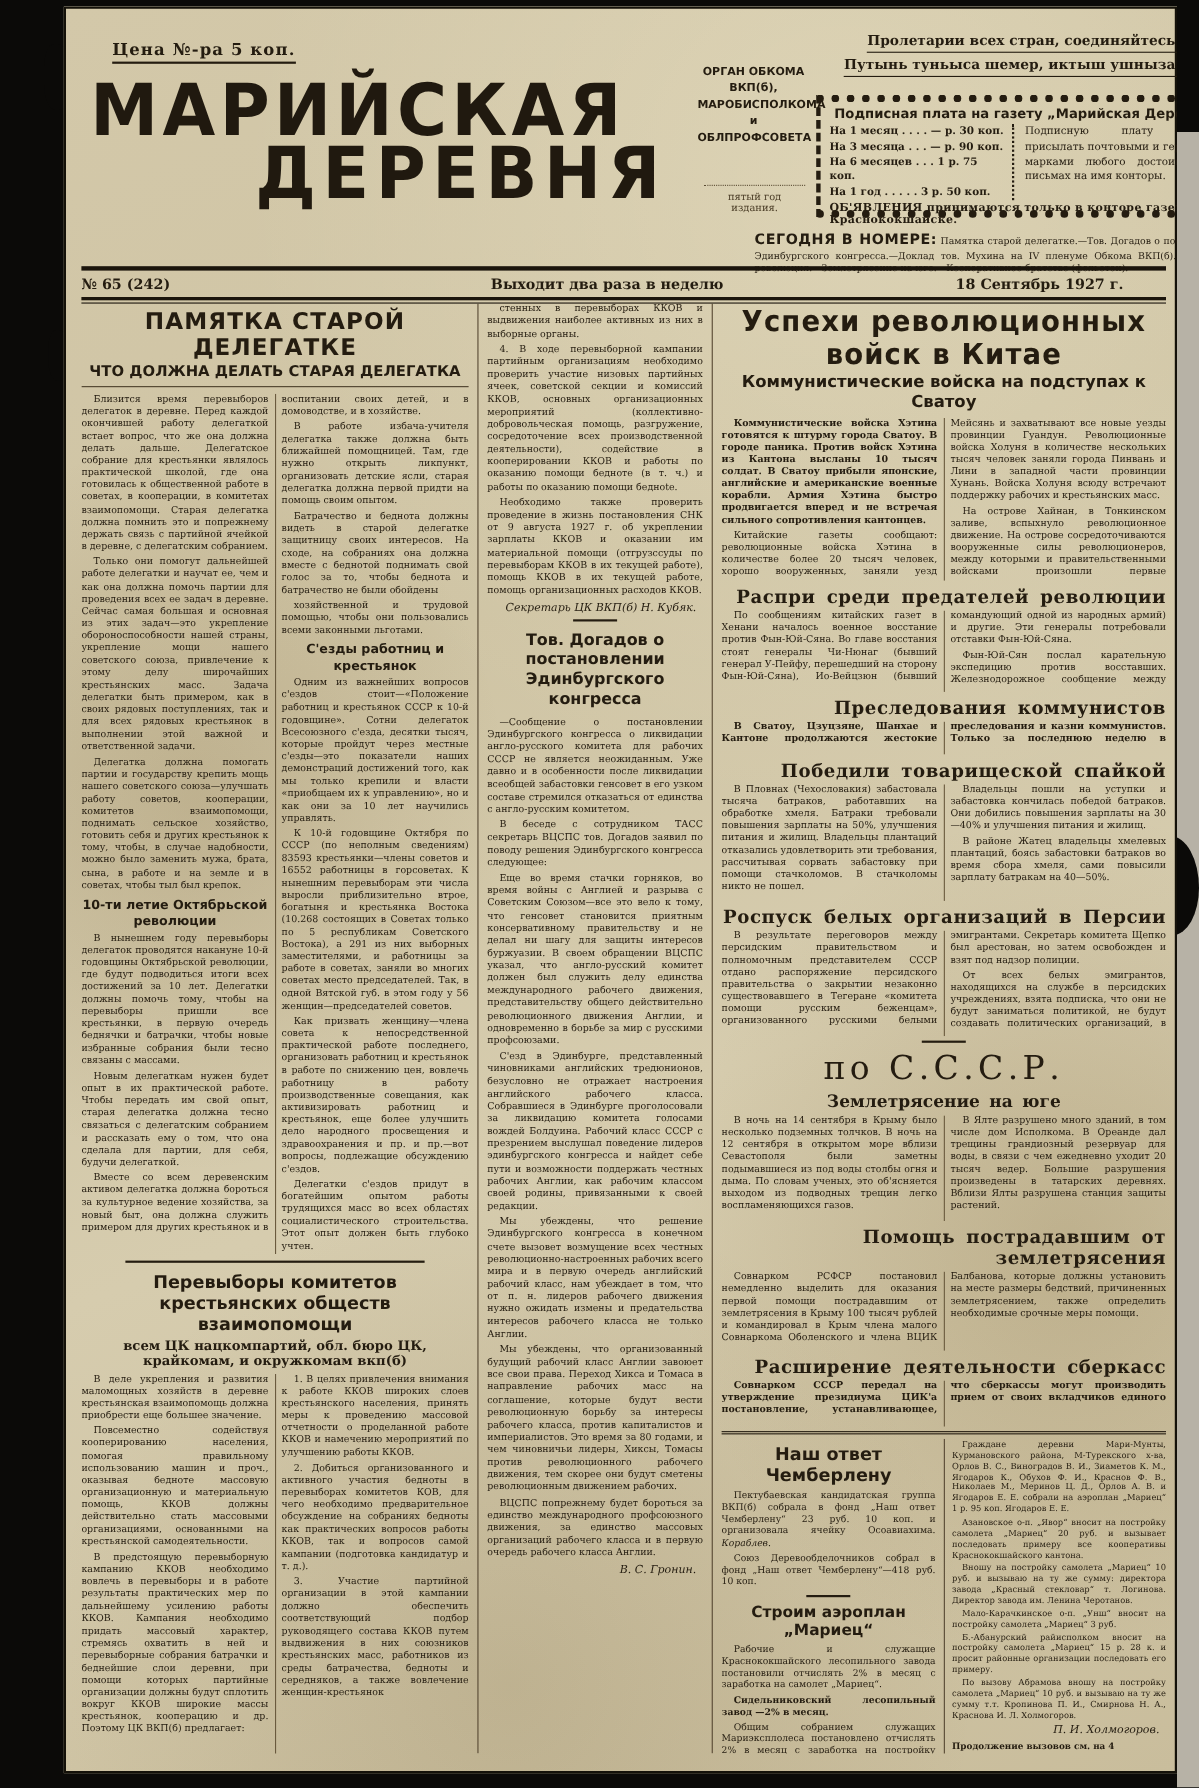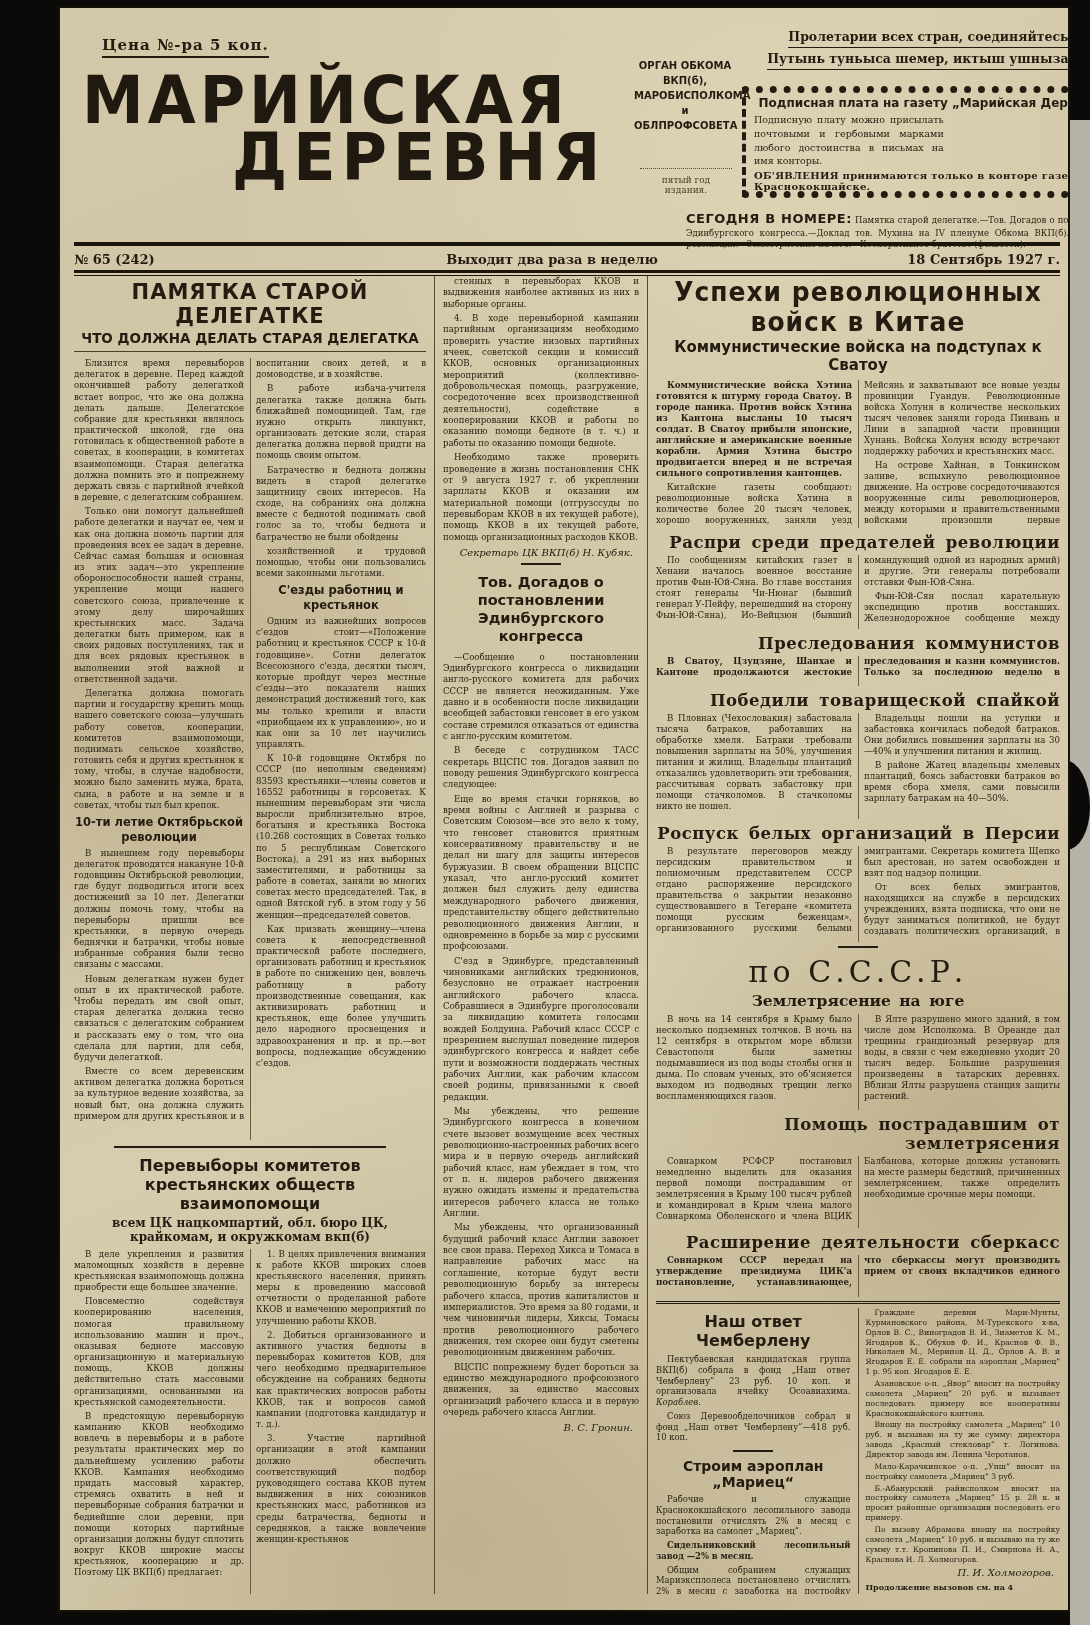--- a/index.html
+++ b/index.html
@@ -44,21 +44,21 @@
   .subcols .rates{width:47%;border-right:2px dotted #241c10;padding-right:6px;font-weight:bold;}
   .subcols .note{width:53%;text-align:justify;}
   .adline{font-size:10px;font-weight:bold;margin-top:2px;letter-spacing:.3px;}
   .today{position:absolute;left:612px;top:196px;width:440px;font-size:8.5px;line-height:1.35;text-align:justify;}
   .today b{font-family:"DejaVu Sans","Liberation Sans",sans-serif;font-size:13px;letter-spacing:.5px;}
   .rule-thick{position:absolute;left:0;right:0;top:228px;height:4px;background:#1b150c;}
   .dateline{position:absolute;left:0;right:0;top:234px;height:22px;display:flex;
             align-items:center;font-size:13px;font-weight:bold;}
   .dateline .iss{width:200px;}
   .dateline .freq{flex:1;text-align:center;}
-  .dateline .dt{width:230px;text-align:right;}
+  .dateline .dt{width:230px;text-align:center;}
   .rule-dbl{position:absolute;left:0;right:0;top:256px;border-top:3px solid #1b150c;border-bottom:1px solid #1b150c;height:2px;}
   
   .bodywrap{display:flex;margin-top:6px;height:1318px;overflow:hidden;}
   .bandA{width:352px;padding-right:8px;border-right:1px solid #564832;}
   .bandB{width:196px;padding:0 8px;border-right:1px solid #564832;}
   .bandC{flex:1;padding-left:8px;}
   h1.a1{font-family:"DejaVu Sans","Liberation Sans",sans-serif;font-weight:bold;text-align:center;
         font-size:21px;letter-spacing:1px;margin:4px 0 2px;}
   h2.a1s{font-family:"DejaVu Sans","Liberation Sans",sans-serif;font-weight:bold;text-align:center;
          font-size:13.5px;margin:0 0 6px;border-bottom:1px solid #4a3e2a;padding-bottom:5px;}
@@ -130,20 +130,26 @@
     <div class="edition">пятый год издания.</div>
 
     <div class="slogans">
       <div>Пролетарии всех стран, соединяйтесь!</div><br>
       <div>Путынь туньыса шемер, иктыш ушныза!</div>
     </div>
 
     <div class="subbox">
       <div class="bt">Подписная плата на газету „Марийская Деревня“</div>
       <div class="subcols">
+        <div class="rates">
+          <div>На 1 месяц . . . . — р. 30 коп.</div>
+          <div>На 3 месяца . . . — р. 90 коп.</div>
+          <div>На 6 месяцев . . . 1 р. 75 коп.</div>
+          <div>На 1 год . . . . . 3 р. 50 коп.</div>
+        </div>
         <div class="note">Подписную плату можно присылать почтовыми и гербовыми марками любого достоинства в письмах на имя конторы.</div>
       </div>
       <div class="adline">ОБ'ЯВЛЕНИЯ принимаются только в конторе газет в г. Краснококшайске.</div>
     </div>
 
     <div class="today">
       <b>СЕГОДНЯ В НОМЕРЕ:</b>
       <span>Памятка старой делегатке.—Тов. Догадов о постановлении Эдинбургского конгресса.—Доклад тов. Мухина на IV пленуме Обкома ВКП(б).—Китайская революция.—Землетрясение на юге.—Кооперативное братство (фельетон).</span>
     </div>
 
@@ -170,20 +176,21 @@
           <p class="j">В нынешнем году перевыборы делегаток проводятся накануне 10-й годовщины Октябрьской революции, где будут подводиться итоги всех достижений за 10 лет. Делегатки должны помочь тому, чтобы на перевыборы пришли все крестьянки, в первую очередь беднячки и батрачки, чтобы новые избранные собрания были тесно связаны с массами.</p>
           <p class="j">Новым делегаткам нужен будет опыт в их практической работе. Чтобы передать им свой опыт, старая делегатка должна тесно связаться с делегатским собранием и рассказать ему о том, что она сделала для партии, для себя, будучи делегаткой.</p>
           <p class="j">Вместе со всем деревенским активом делегатка должна бороться за культурное ведение хозяйства, за новый быт, она должна служить примером для других крестьянок и в воспитании своих детей, и в домоводстве, и в хозяйстве.</p>
           <p class="j">В работе избача-учителя делегатка также должна быть ближайшей помощницей. Там, где нужно открыть ликпункт, организовать детские ясли, старая делегатка должна первой придти на помощь своим опытом.</p>
           <p class="j">Батрачество и беднота должны видеть в старой делегатке защитницу своих интересов. На сходе, на собраниях она должна вместе с беднотой поднимать свой голос за то, чтобы беднота и батрачество не были обойдены</p>
           <p class="j">хозяйственной и трудовой помощью, чтобы они пользовались всеми законными льготами.</p>
           <h4 class="sub">С'езды работниц и крестьянок</h4>
           <p class="j">Одним из важнейших вопросов с'ездов стоит—«Положение работниц и крестьянок СССР к 10-й годовщине». Сотни делегаток Всесоюзного с'езда, десятки тысяч, которые пройдут через местные с'езды—это показатели наших демонстраций достижений того, как мы только крепили и власти «приобщаем их к управлению», но и как они за 10 лет научились управлять.</p>
           <p class="j">К 10-й годовщине Октября по СССР (по неполным сведениям) 83593 крестьянки—члены советов и 16552 работницы в горсоветах. К нынешним перевыборам эти числа выросли приблизительно втрое, богатыня и крестьянка Востока (10.268 состоящих в Советах только по 5 республикам Советского Востока), а 291 из них выборных заместителями, и работницы за работе в советах, заняли во многих советах место председателей. Так, в одной Вятской губ. в этом году у 56 женщин—председателей советов.</p>
           <p class="j">Как призвать женщину—члена совета к непосредственной практической работе последнего, организовать работниц и крестьянок в работе по снижению цен, вовлечь работницу в работу производственные совещания, как активизировать работниц и крестьянок, еще более улучшить дело народного просвещения и здравоохранения и пр. и пр.—вот вопросы, подлежащие обсуждению с'ездов.</p>
+          <p class="j">Делегатки с'ездов придут в богатейшим опытом работы трудящихся масс во всех областях социалистического строительства. Этот опыт должен быть глубоко учтен.</p>
 
         </div>
       </article>
 
       <div class="divline"></div>
 
       <article>
         <h1 class="a2">Перевыборы комитетов крестьянских обществ взаимопомощи</h1>
         <h2 class="a2s">всем ЦК нацкомпартий, обл. бюро ЦК, крайкомам, и окружкомам вкп(б)</h2>
         <div class="jcols a2body">

